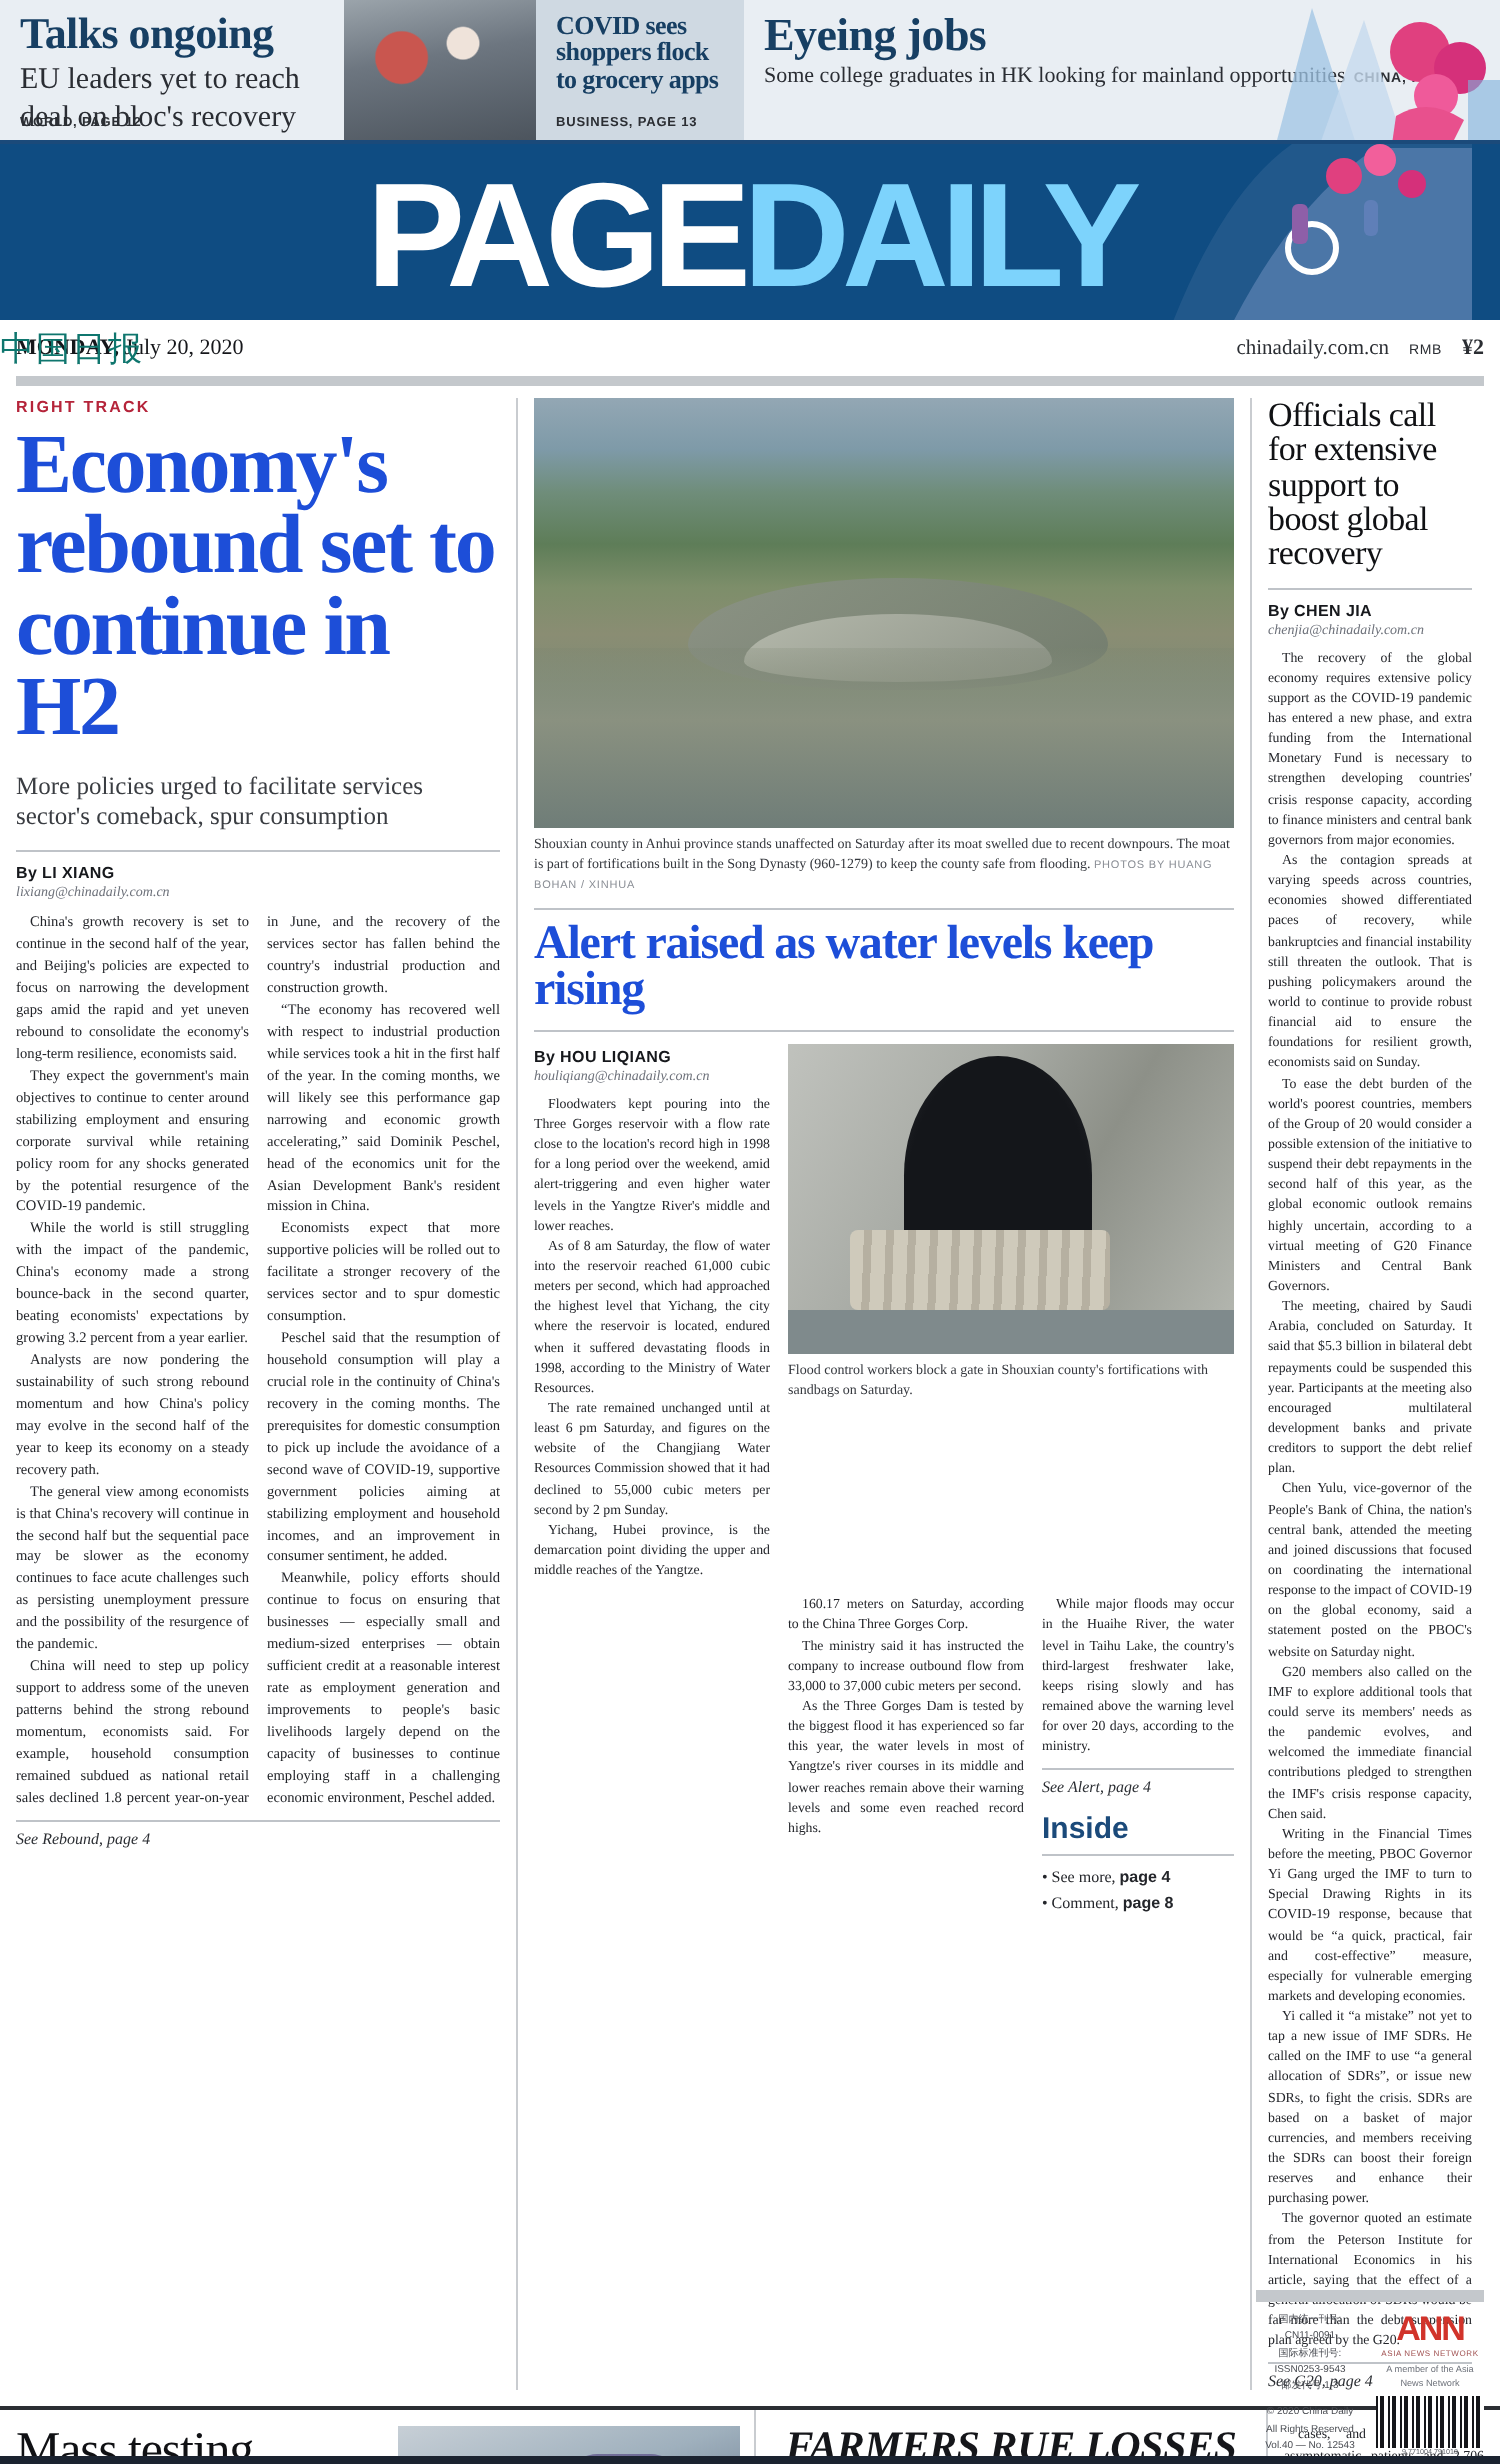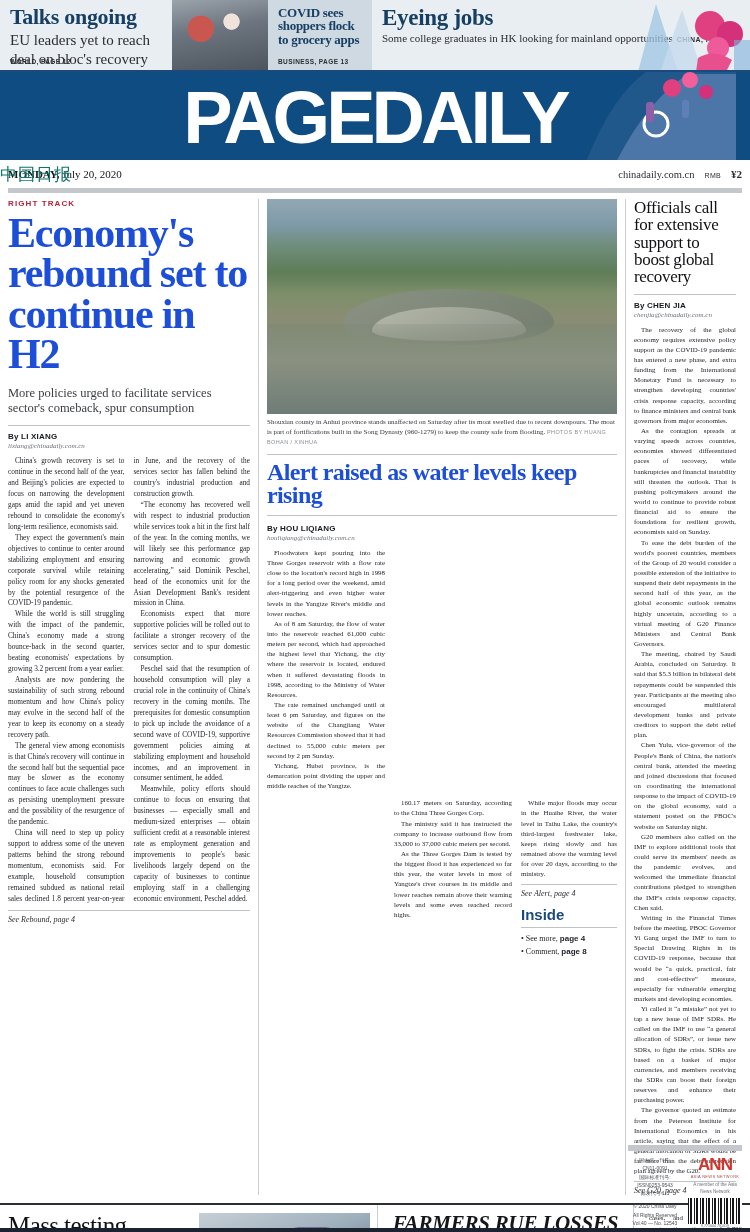--- a/index.html
+++ b/index.html
@@ -62,21 +62,21 @@
   }
   .masthead-title{
     position:absolute; left:0; right:0; top:2px;
     text-align:center;
     font-family:"Liberation Sans", sans-serif;
     font-weight:bold; font-size:74px; letter-spacing:-4px;
     line-height:88px;
     white-space:nowrap;
   }
   .mt-a{ color:#ffffff; }
-  .mt-b{ color:#ffffff;margin-top:47px; }
+  .mt-b{ color:#7dd3fc;margin-top:47px; }
   .masthead-art{
     position:absolute; right:14px; top:-6px; width:150px; height:96px;
   }
 
   
   .dateline{
     height:28px; display:flex; align-items:center;
     border-bottom:none; padding:0 8px; position:relative;
   }
   .dateline-left{ font-size:11px; }
@@ -385,20 +385,28 @@
       <div style="display:flex; gap:9px;">
         <div style="width:118px;">
           <div class="byline">By HOU LIQIANG</div>
           <div class="email">houliqiang@chinadaily.com.cn</div>
           <div class="bodytext narrow">
             <p>Floodwaters kept pouring into the Three Gorges reservoir with a flow rate close to the location's record high in 1998 for a long period over the weekend, amid alert-triggering and even higher water levels in the Yangtze River's middle and lower reaches.</p>
             <p>As of 8 am Saturday, the flow of water into the reservoir reached 61,000 cubic meters per second, which had approached the highest level that Yichang, the city where the reservoir is located, endured when it suffered devastating floods in 1998, according to the Ministry of Water Resources.</p>
             <p>The rate remained unchanged until at least 6 pm Saturday, and figures on the website of the Changjiang Water Resources Commission showed that it had declined to 55,000 cubic meters per second by 2 pm Sunday.</p>
             <p>Yichang, Hubei province, is the demarcation point dividing the upper and middle reaches of the Yangtze.</p>
           </div>
+        </div>
+        <div style="flex:1;">
+          <div class="photo photo-gate">
+            <div class="arch"></div>
+            <div class="bags"></div>
+            <div class="water"></div>
+          </div>
+          <div class="caption">Flood control workers block a gate in Shouxian county's fortifications with sandbags on Saturday.</div>
         </div>
       </div>
 
       <div style="display:flex; gap:9px; margin-top:7px;">
         <div style="width:118px;"></div>
         <div style="width:118px;">
           <div class="bodytext narrow">
             <p>160.17 meters on Saturday, according to the China Three Gorges Corp.</p>
             <p>The ministry said it has instructed the company to increase outbound flow from 33,000 to 37,000 cubic meters per second.</p>
             <p>As the Three Gorges Dam is tested by the biggest flood it has experienced so far this year, the water levels in most of Yangtze's river courses in its middle and lower reaches remain above their warning levels and some even reached record highs.</p>

